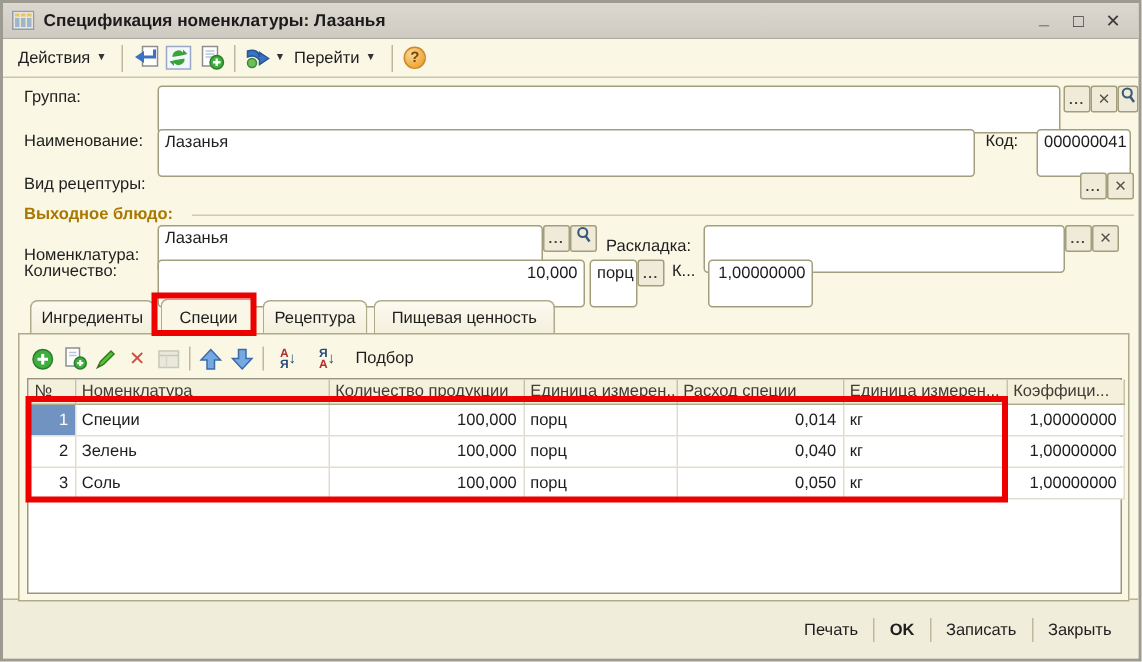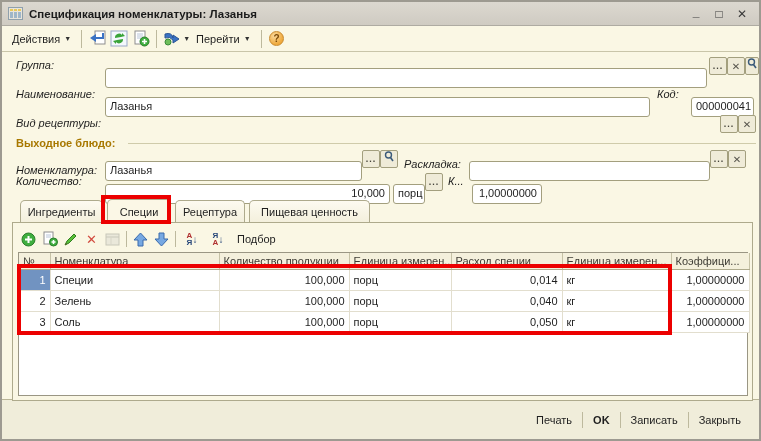--- a/index.html
+++ b/index.html
@@ -28,23 +28,23 @@
   .tb-btn{display:flex;align-items:center;gap:4px;padding:2px 6px;border-radius:2px;
     color:#1E1E1E;cursor:default;}
   .tb-sep{width:1px;height:18px;background:#BDB99D;margin:0 4px;}
   .tb-ico{width:22px;height:20px;display:flex;align-items:center;justify-content:center;}
   .drop{font-size:7px;color:#333;line-height:7px;}
   .help-circle{width:15px;height:15px;border-radius:50%;
     background:radial-gradient(circle at 35% 30%,#FAD89A,#EFA93C 70%);
     border:1px solid #C98A2E;color:#7A4A08;font-weight:bold;font-size:10px;
     display:flex;align-items:center;justify-content:center;}
   
-  .lbl{position:absolute;white-space:nowrap;color:#1E1E1E;font-style:italic;}
-  .field{position:absolute;height:20px;background:#fff;border:1px solid #A39F7E;
-    border-radius:3px;padding:0 4px;line-height:16px;white-space:nowrap;overflow:hidden;margin-top:11px;}
+  .lbl{position:absolute;white-space:nowrap;color:#1E1E1E;}
+  .field{position:absolute;height:32px;background:#fff;border:1px solid #A39F7E;
+    border-radius:3px;padding:0 4px;line-height:16px;white-space:nowrap;overflow:hidden;}
   .field.num{text-align:right;}
   .btn-sm{position:absolute;width:18px;height:18px;background:#EFEBD8;
     border:1px solid #A39F7E;border-radius:2px;font-size:9px;line-height:15px;
     text-align:center;color:#44423A;cursor:default;padding:0;}
   .btn-sm.dots{letter-spacing:1px;font-weight:bold;}
   .btn-sm.clear{font-size:10px;color:#55534B;}
   .group-head{position:absolute;font-weight:bold;color:#A87800;}
   .group-line{position:absolute;height:1px;background:#CFCBAA;}
   
   .tab{position:absolute;height:23px;top:198px;background:linear-gradient(#FDFAF0,#F3EFDC);

